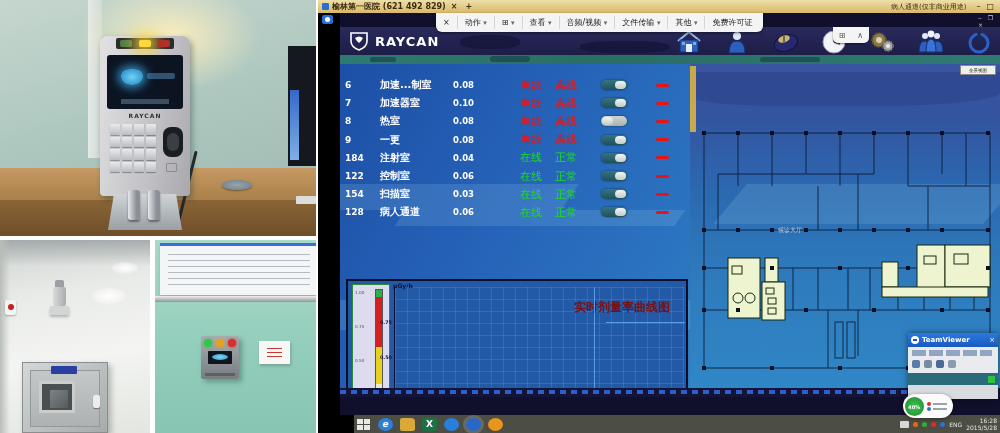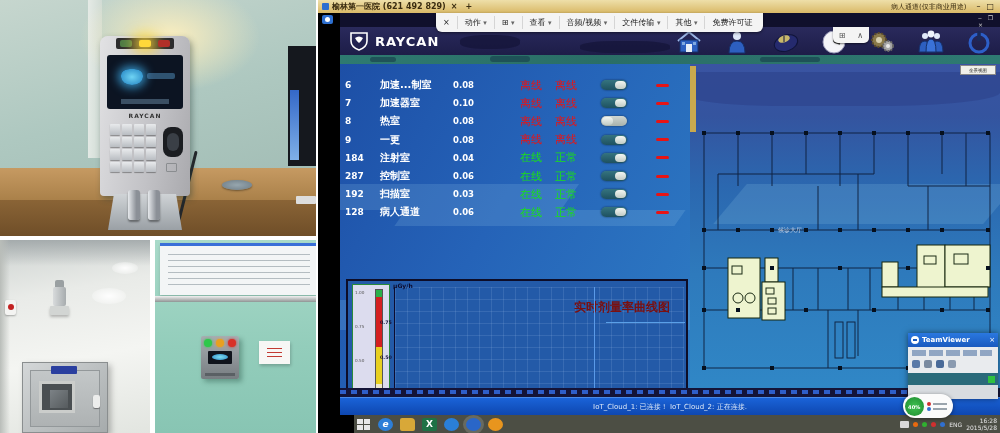--- a/index.html
+++ b/index.html
@@ -511,36 +511,36 @@
             <span class="c5">
               <span class="toggle on">
                 <span class="knob"></span>
               </span>
             </span>
             <span class="c6">
               <span class="chip" style="background:#e81414"></span>
             </span>
           </div>
           <div class="gr">
-            <span class="c0 cell-id">287</span>
+            <span class="c0 cell-id">122</span>
             <span class="c1 cell-loc">控制室</span>
             <span class="c2 cell-dose">0.06</span>
             <span class="c3 st st-on">在线</span>
             <span class="c4 st st-on">正常</span>
             <span class="c5">
               <span class="toggle on">
                 <span class="knob"></span>
               </span>
             </span>
             <span class="c6">
               <span class="chip" style="background:#e81414"></span>
             </span>
           </div>
           <div class="gr">
-            <span class="c0 cell-id">192</span>
+            <span class="c0 cell-id">154</span>
             <span class="c1 cell-loc">扫描室</span>
             <span class="c2 cell-dose">0.03</span>
             <span class="c3 st st-on">在线</span>
             <span class="c4 st st-on">正常</span>
             <span class="c5">
               <span class="toggle on">
                 <span class="knob"></span>
               </span>
             </span>
             <span class="c6">
@@ -682,23 +682,20 @@
             <rect x="72" y="240" width="4" height="4"></rect>
             <rect x="140" y="240" width="4" height="4"></rect>
           <rect x="208" y="240" width="4" height="4"></rect>
             <rect x="288" y="240" width="4" height="4"></rect>
         </g>
       </svg>
       <div id="hall-label">候诊大厅</div>
     </div>
 
     <div id="dash-strip"></div>
-    <div id="status-bar">
-      <span>IoT_Cloud_1: 已连接！    IoT_Cloud_2: 正在连接.</span>
-    </div>
   </div>
 
   <div class="abs" id="taskbar">
     <div id="tb-notch"></div>
     <div id="tb-icons">
         <div class="tbicon">
           <span id="start-icon">
             <i></i>
             <i></i>
             <i></i>

